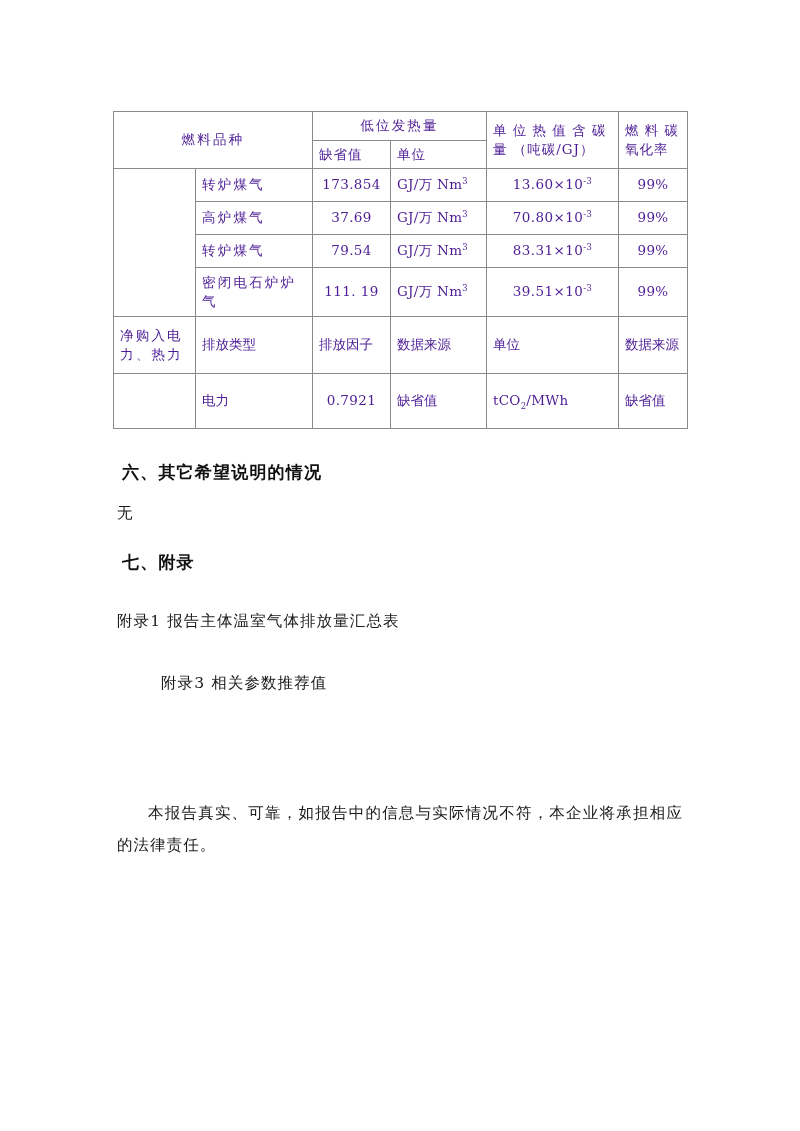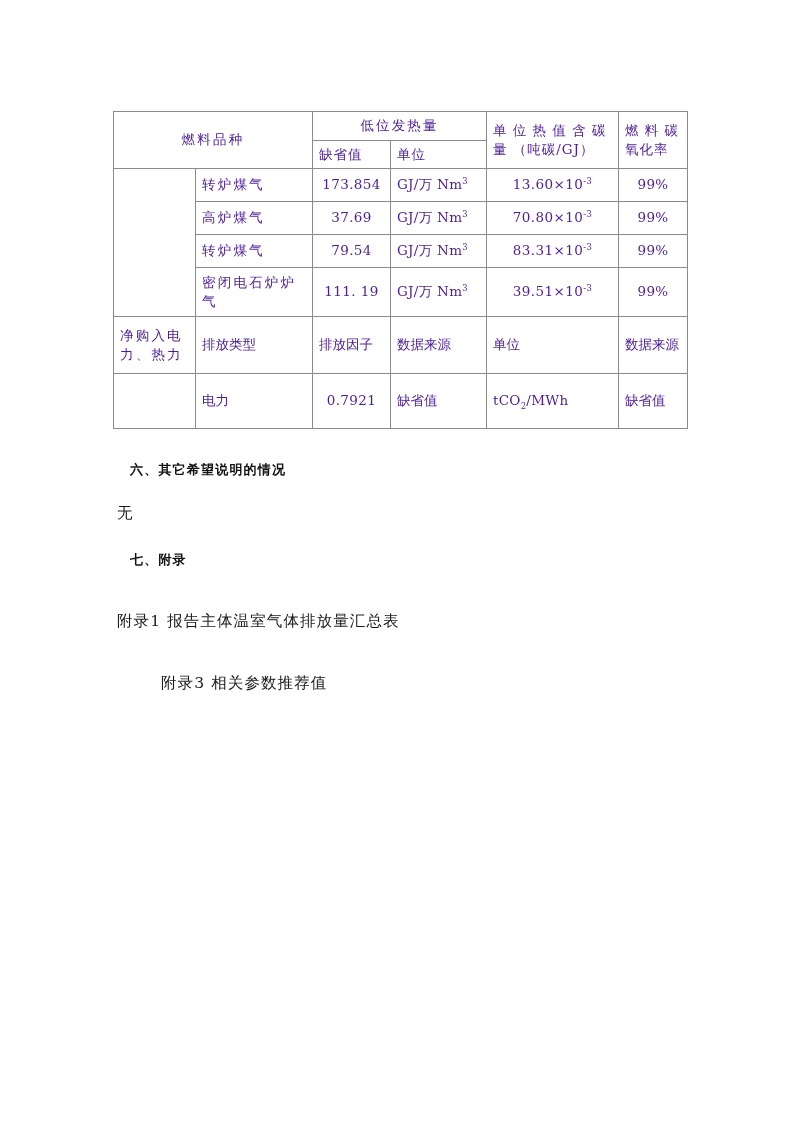--- a/index.html
+++ b/index.html
@@ -63,22 +63,22 @@
   .col-f { width: 69px; }
 
   .row-fuel td { height: 24px; }
   .row-tall td { height: 40px; }
   .row-sec td { height: 48px; }
   .row-last td { height: 46px; }
 
   
   .section-h {
     position: absolute;
-    left: 130px;
-    font-size: 13px;
+    left: 122px;
+    font-size: 17px;
     font-weight: bold;
     letter-spacing: 1.2px;
     font-family: Liberation Serif, serif;
     color: #111;
     white-space: nowrap;
   }
   .body-line {
     position: absolute;
     left: 117px;
     font-size: 15.5px;
@@ -207,15 +207,16 @@
     </table>
   </div>
 
   <div class="section-h" id="heading-six">六、其它希望说明的情况</div>
   <div class="body-line" id="answer-none">无</div>
 
   <div class="section-h" id="heading-seven">七、附录</div>
   <div class="body-line" id="appendix-1">附录1  报告主体温室气体排放量汇总表</div>
   <div class="body-line" id="appendix-3">附录3  相关参数推荐值</div>
 
+  <div class="closing">本报告真实、可靠，如报告中的信息与实际情况不符，本企业将承担相应的法律责任。</div>
 
 
 </div>
 
 </body></html>

